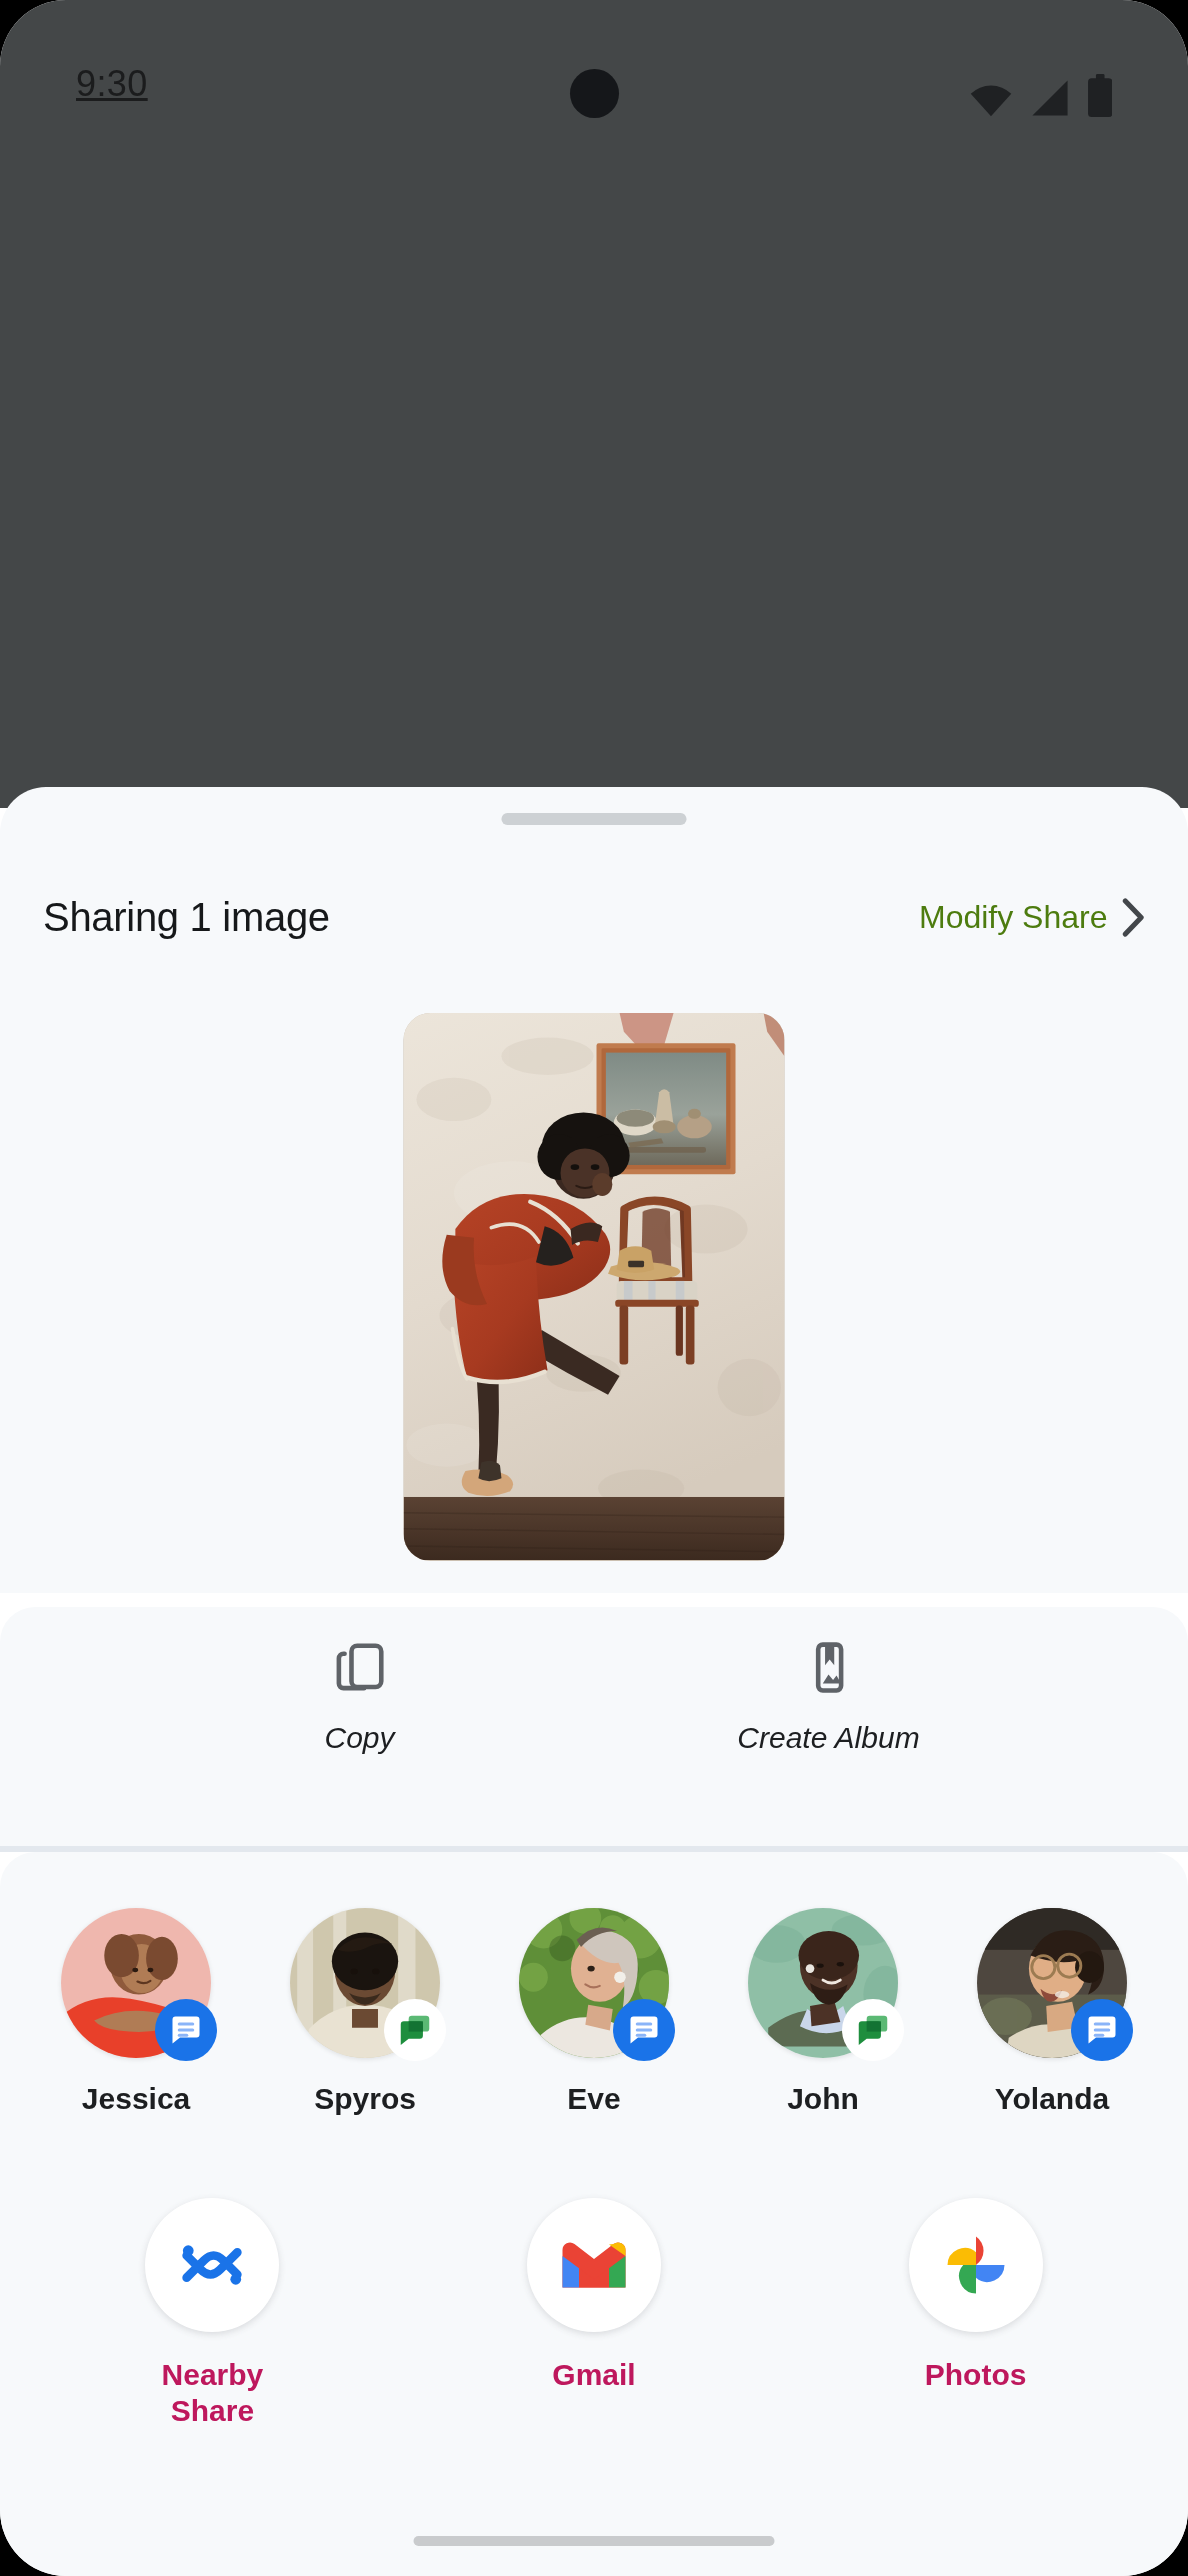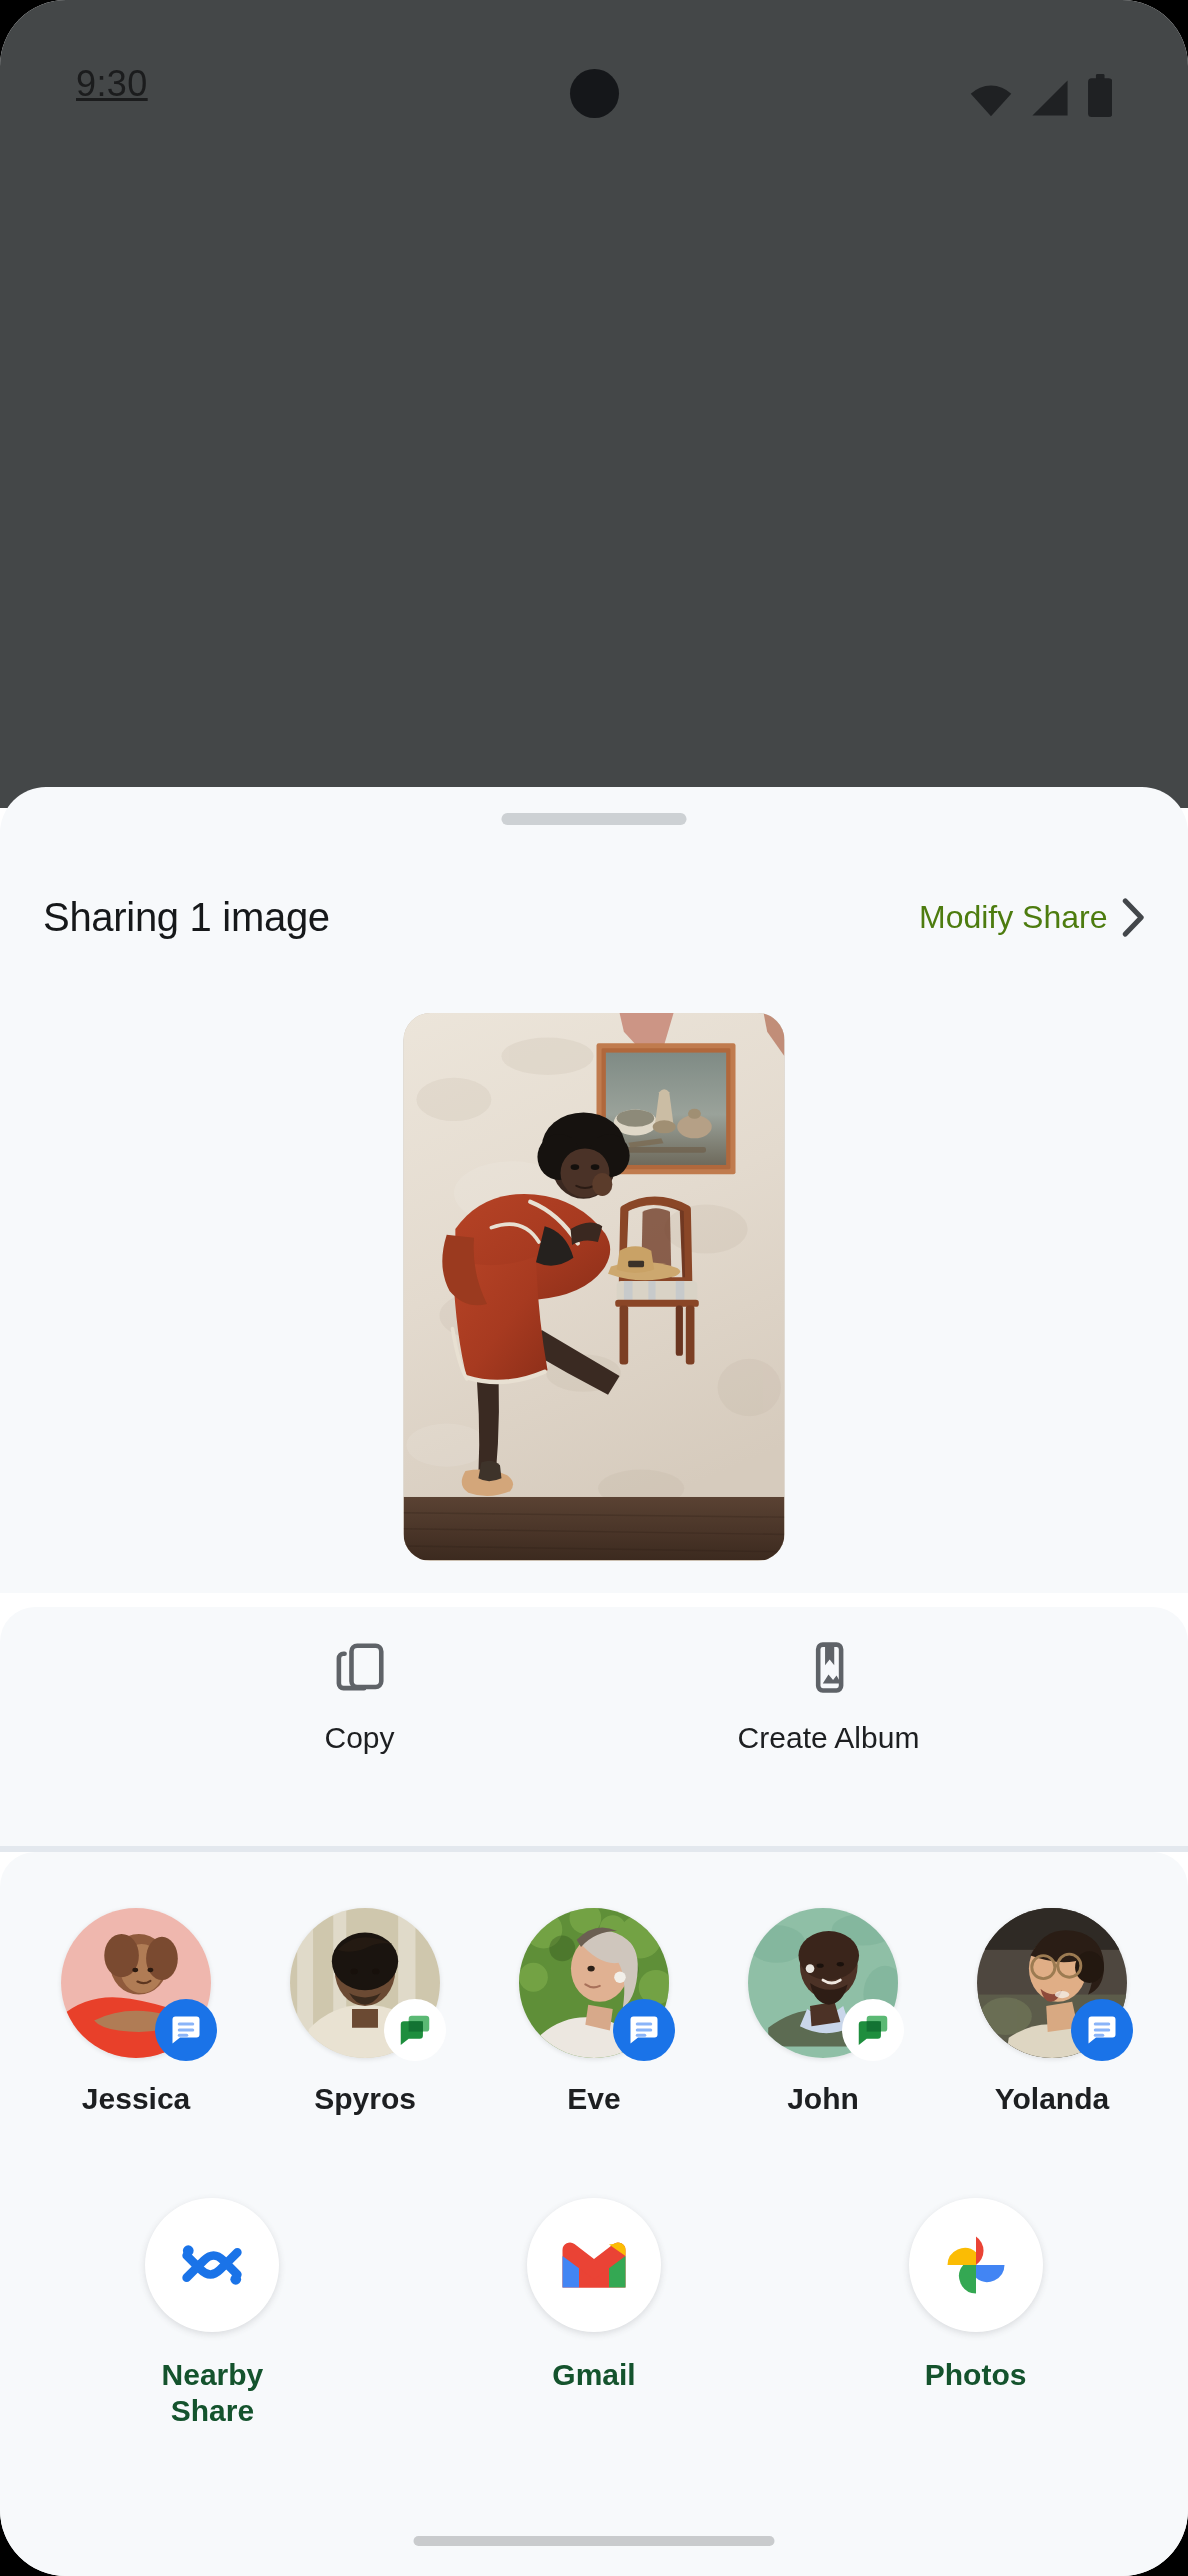--- a/index.html
+++ b/index.html
@@ -88,21 +88,21 @@
   
   #actions-card{
     position:absolute; left:0; top:1607px;
     width:1188px; height:239px;
     background:#f7f9fb;
     border-radius:35px 35px 0 0;
     z-index:4;
     display:flex; align-items:flex-start; justify-content:center;
   }
   #actions-row{
-    width:938px; display:flex; margin-top:33px;
+    width:938px; display:flex; margin-top:33px;font-style:italic;
   }
   .action{
     flex:1; display:flex; flex-direction:column;
     align-items:center; gap:26px;
     cursor:pointer;
   }
   .action-ico{ width:55px; height:55px; display:block; }
   .action-label{ font-size:30px; color:#1d1f21; white-space:nowrap; }
 
   #divider{
@@ -161,21 +161,21 @@
   
   .app-icon{
     width:134px; height:134px; border-radius:50%;
     background:#ffffff;
     box-shadow:0 2.2px 7.2px rgba(60,64,67,.16);
     display:flex; align-items:center; justify-content:center;
   }
   .app-icon svg{ display:block; }
   .app-name{
     margin-top:24.5px;
-    font-size:30px; color:#14532d; text-align:center;
+    font-size:30px; color:#be185d; text-align:center;
     line-height:1.22; max-width:180px;
   }
 
   
   #nav-handle{
     position:absolute; left:50%; transform:translateX(-50%);
     bottom:30px; width:361px; height:10px; border-radius:5px;
     background:#c9cbcd; z-index:8;
   }
 </style>

